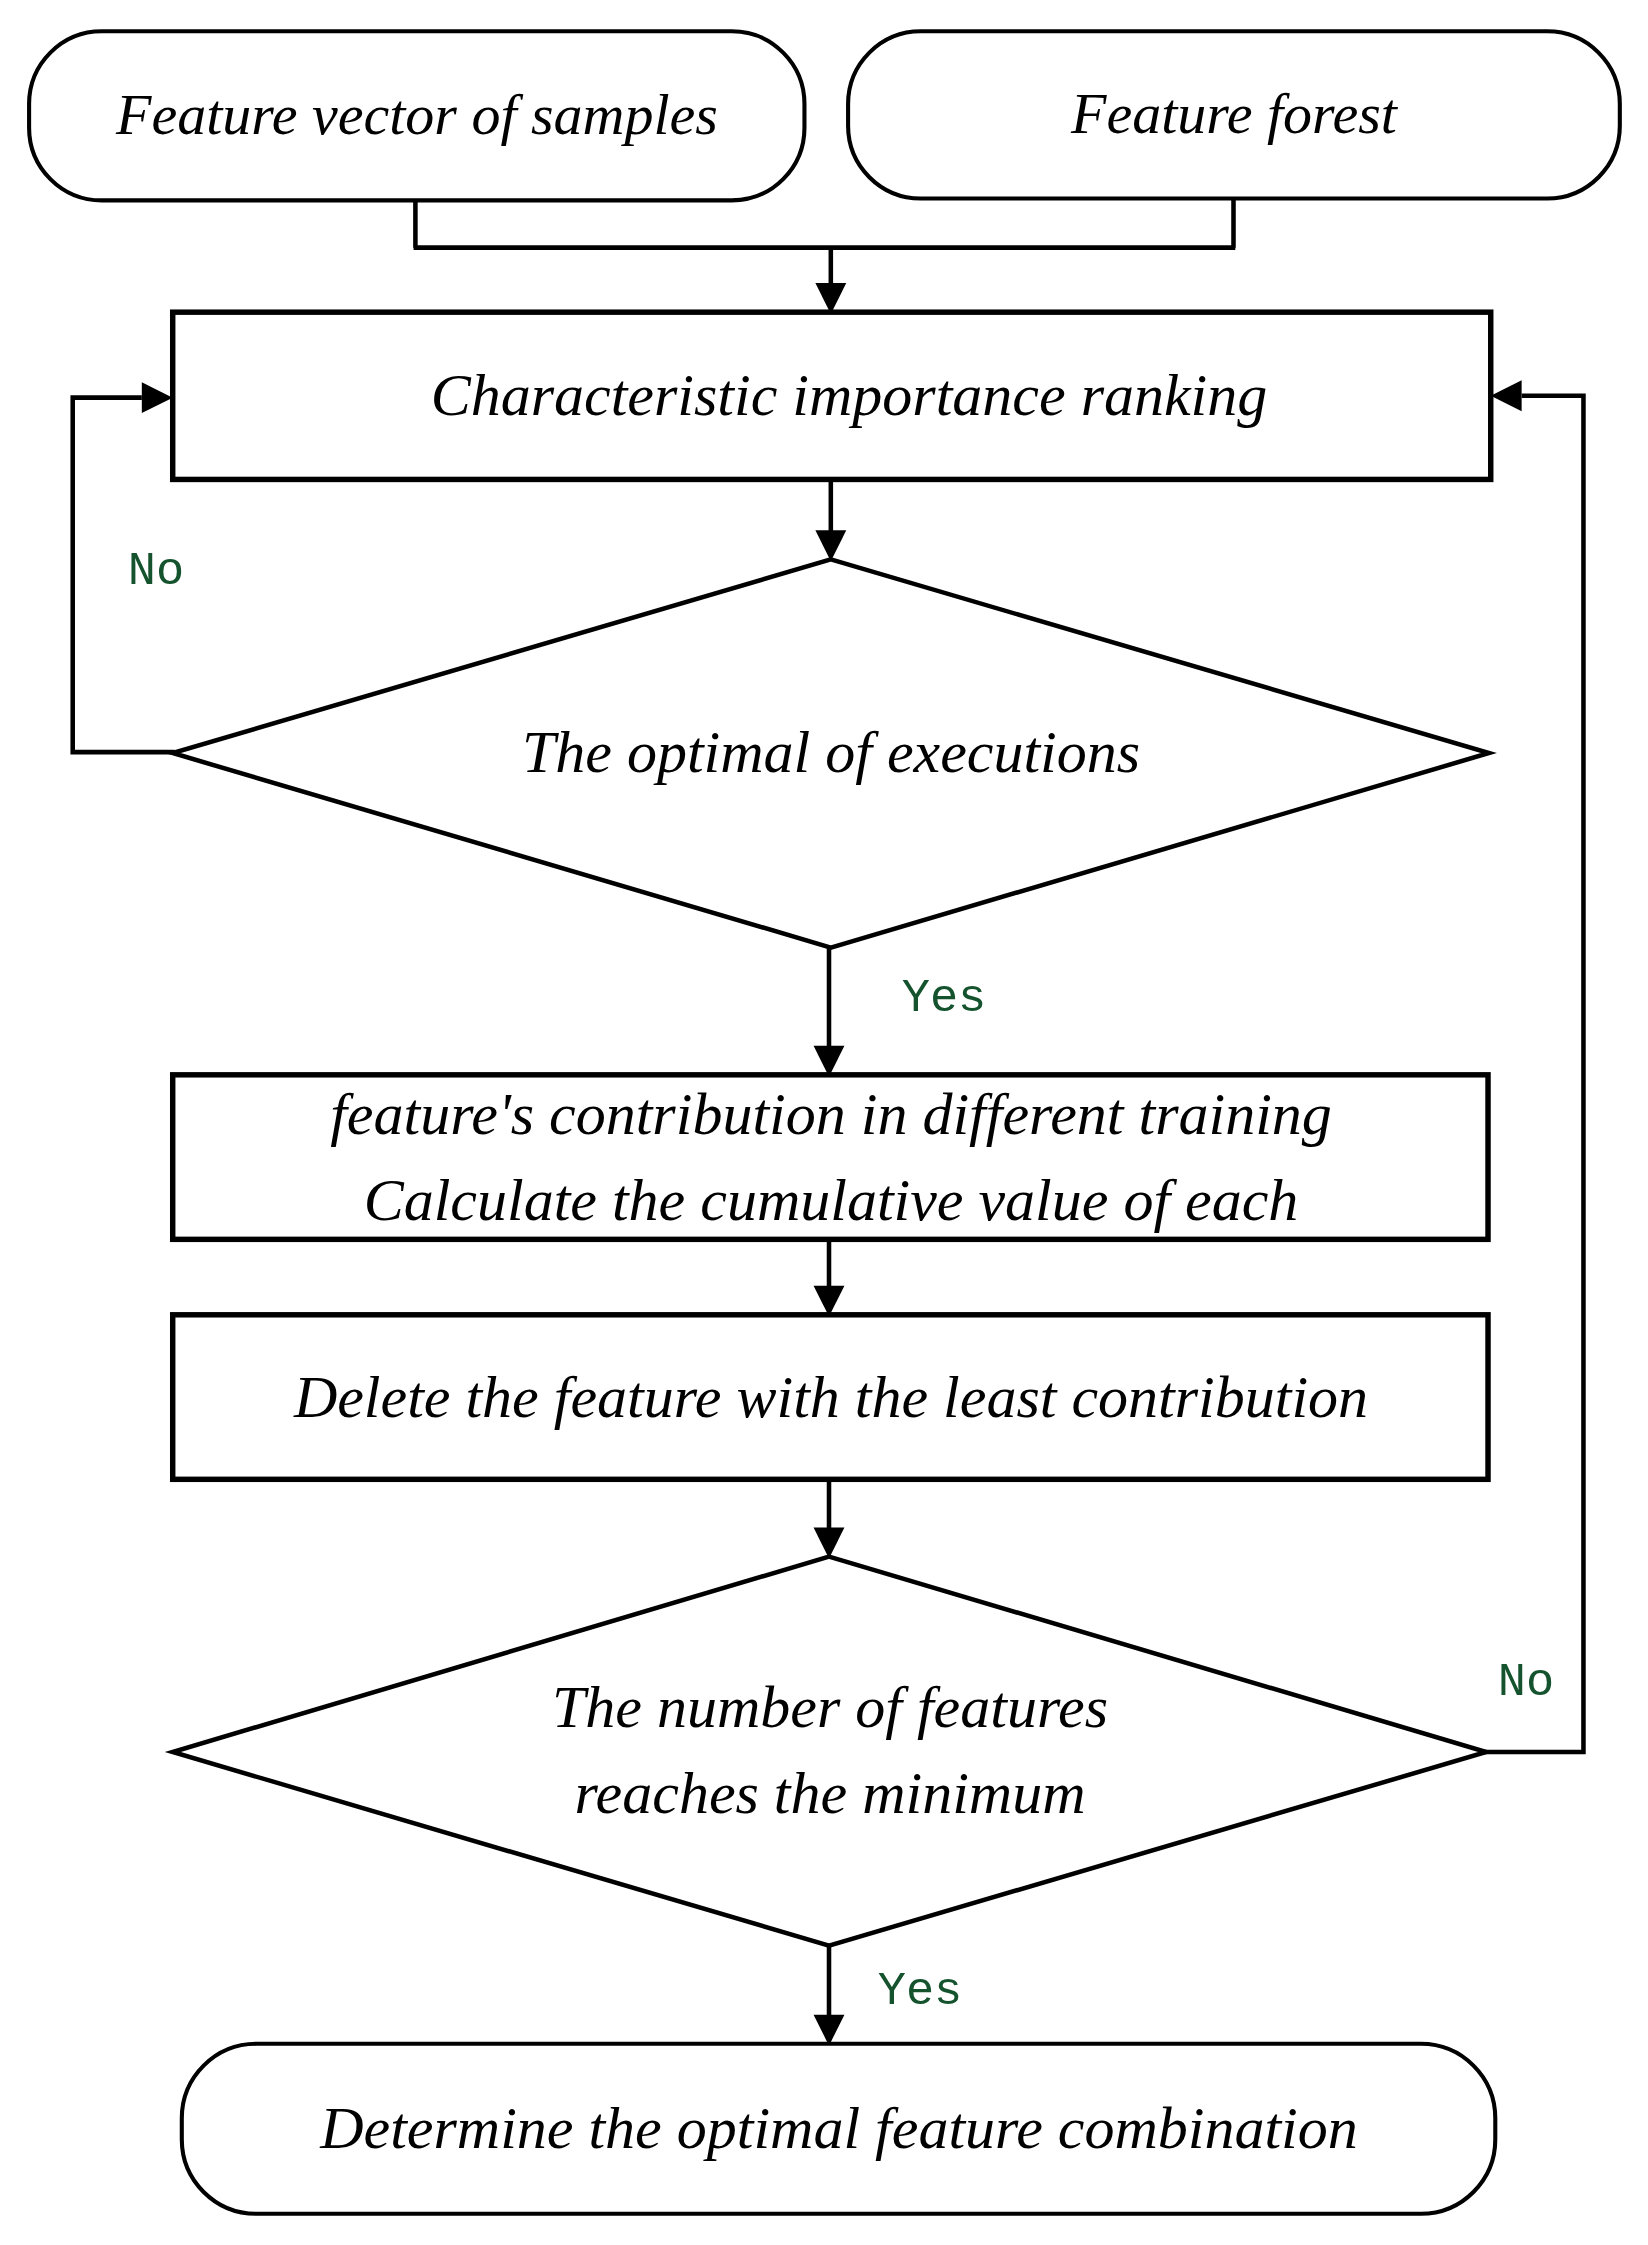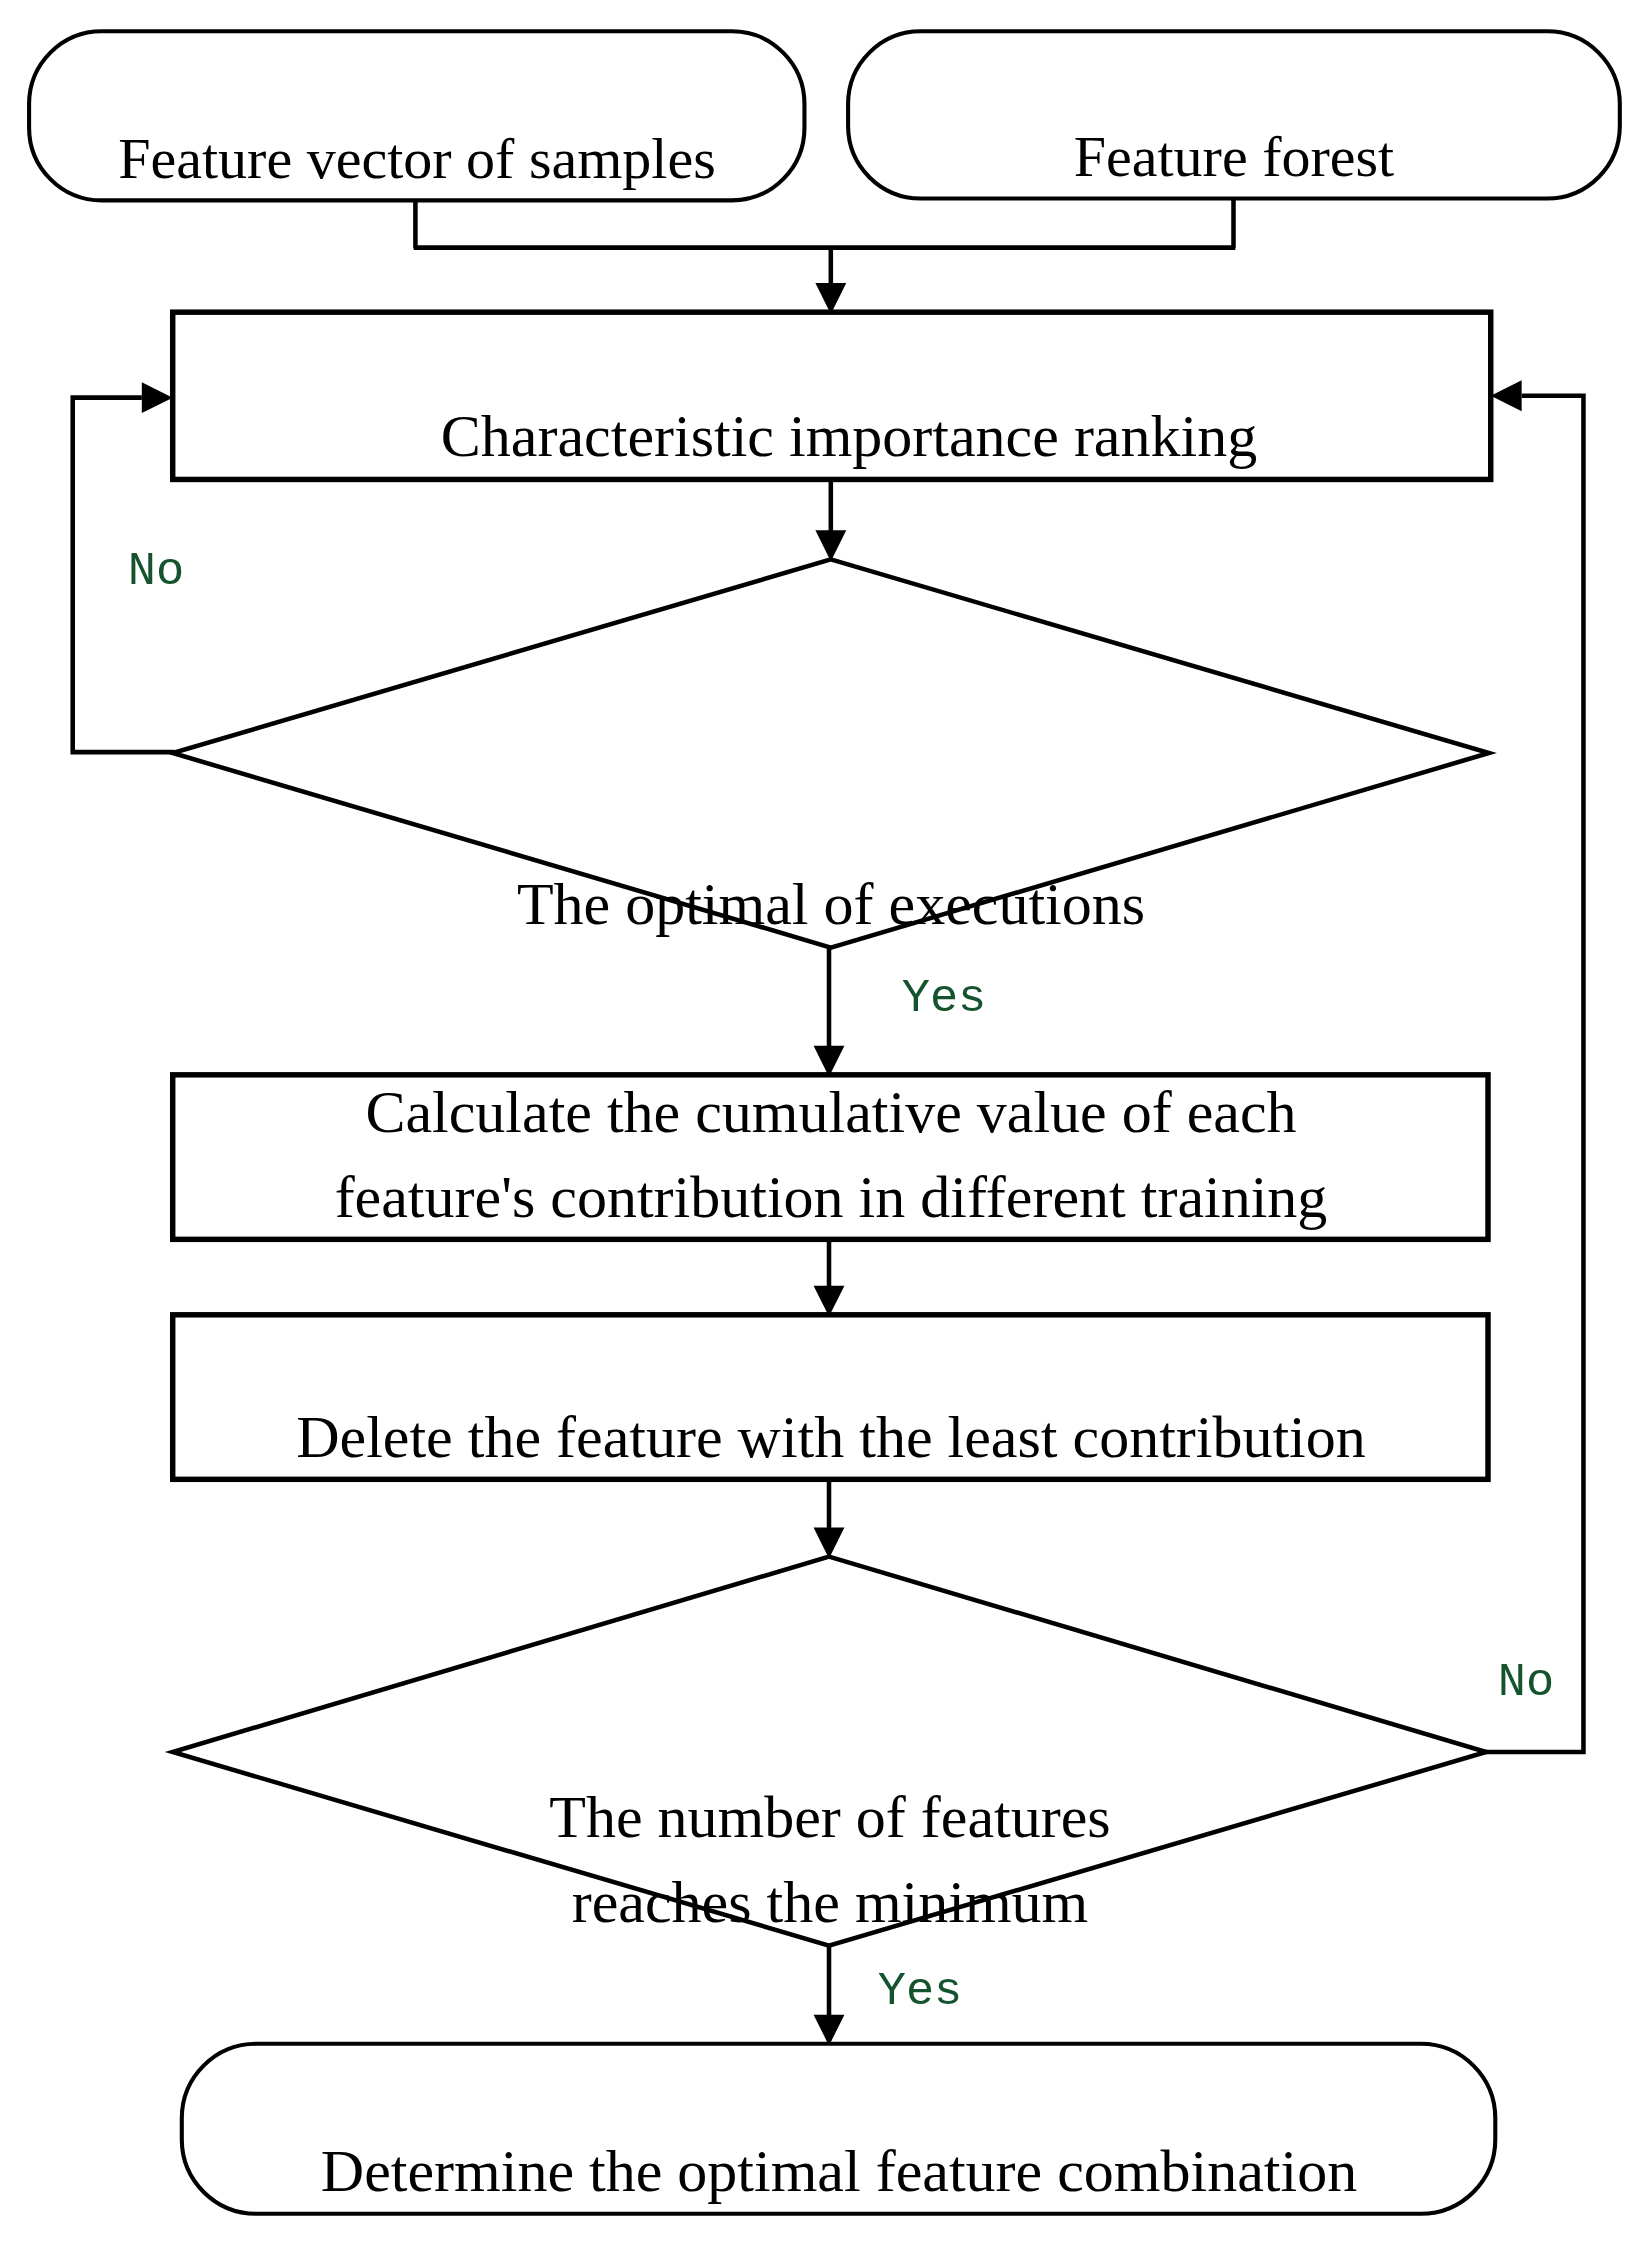--- a/index.html
+++ b/index.html
@@ -20,28 +20,29 @@
     top: 0;
     width: 1648px;
     height: 2246px;
     display: block;
   }
   .node-label {
     position: absolute;
     display: flex;
     flex-direction: column;
     align-items: center;
-    justify-content: flex-end;
+    justify-content: center;
     text-align: center;
     color: #000000;
     font-size: 60px;
     line-height: 1.42;
     letter-spacing: 0px;
     pointer-events: none;
     white-space: nowrap;
+    font-style: italic;
   }
   .node-label.terminator-top { font-size: 58px; }
   .edge-label {
     position: absolute;
     transform: translate(-50%, -50%);
     font-family: Liberation Mono, monospace;
     font-size: 47px;
     color: #14532d;
     white-space: nowrap;
     pointer-events: none;
@@ -105,22 +106,22 @@
 
   <div class="node-label" style="left:190px; top:312px; width:1318px; height:167px;">
     <span>Characteristic importance ranking</span>
   </div>
 
   <div class="node-label" style="left:173px; top:559px; width:1316px; height:388px;">
     <span>The optimal of executions</span>
   </div>
 
   <div class="node-label" style="left:173px; top:1075px; width:1316px; height:165px;">
+    <span>feature's contribution in different training</span>
     <span>Calculate the cumulative value of each</span>
-    <span>feature's contribution in different training</span>
   </div>
 
   <div class="node-label" style="left:173px; top:1315px; width:1316px; height:165px;">
     <span>Delete the feature with the least contribution</span>
   </div>
 
   <div class="node-label" style="left:173px; top:1556px; width:1314px; height:389px;">
     <span>The number of features</span>
     <span>reaches the minimum</span>
   </div>

